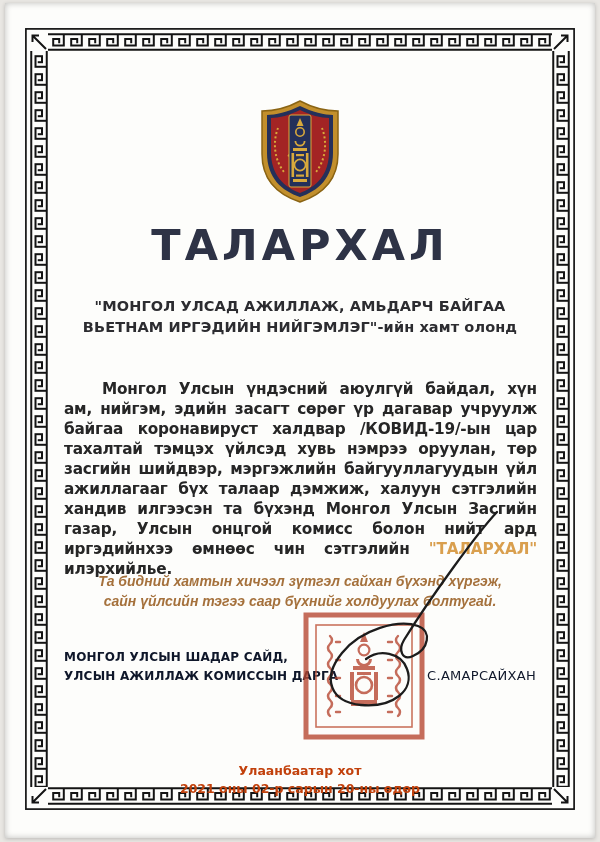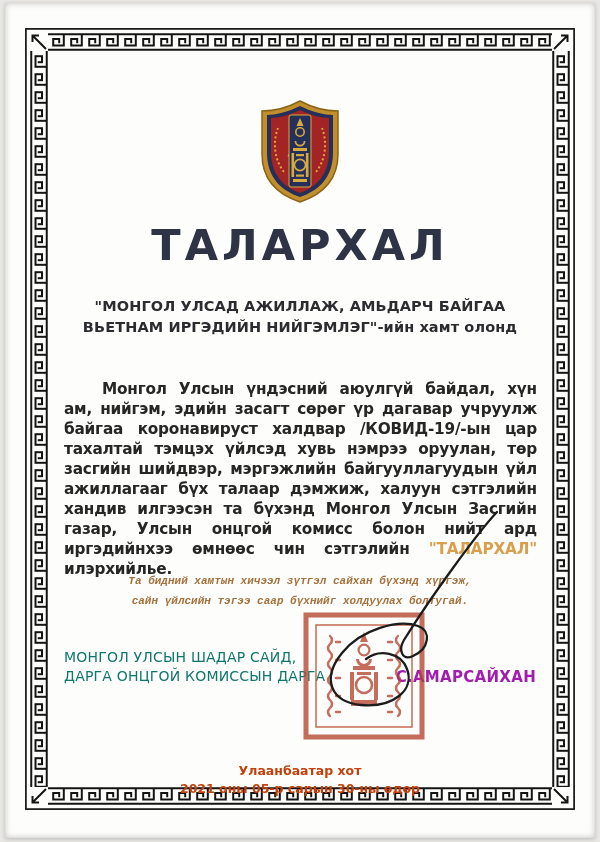--- a/index.html
+++ b/index.html
@@ -17,27 +17,27 @@
 
   .recipient{position:absolute;left:0;top:268px;width:100%;text-align:center;
              font-size:14.5px;font-weight:bold;color:#2c2c30;line-height:21px;letter-spacing:.1px;}
 
   .letter{position:absolute;left:39px;top:336px;width:473px;text-align:justify;
           font-size:15.3px;font-weight:bold;color:#262626;line-height:20px;
           text-indent:38px;letter-spacing:-0.2px;word-spacing:1px;}
   .letter .hl{color:#d99f4e;}
 
   .blessing{position:absolute;left:0;top:544px;width:100%;text-align:center;
-            font-family:Liberation Mono, monospace;font-style:italic;
-            font-size:11px;font-weight:bold;color:#a5713c;line-height:19.5px;}
+            font-family:Liberation Sans, sans-serif;font-style:italic;
+            font-size:14px;font-weight:bold;color:#a5713c;line-height:19.5px;}
 
-  .sign-titles{position:absolute;left:39px;top:620px;font-size:14px;font-weight:normal;
-               color:#0f766e;line-height:19px;letter-spacing:.2px;}
-  .sign-name{position:absolute;right:39px;top:640px;font-size:15px;font-weight:bold;
-             color:#a21caf;letter-spacing:.3px;}
+  .sign-titles{position:absolute;left:39px;top:620px;font-size:12px;font-weight:bold;
+               color:#0f172a;line-height:19px;letter-spacing:.2px;}
+  .sign-name{position:absolute;right:39px;top:640px;font-size:13px;font-weight:normal;
+             color:#0f172a;letter-spacing:.3px;}
 
   .seal{position:absolute;left:278px;top:584px;width:122px;height:128px;opacity:.92;}
   .pen{position:absolute;left:0;top:0;width:600px;height:842px;pointer-events:none;}
 
   .footer{position:absolute;left:0;top:734px;width:100%;text-align:center;
           font-size:12.5px;font-weight:bold;color:#c2410c;line-height:17.5px;}
 </style>
 </head>
 <body>
 
@@ -105,21 +105,21 @@
 
     <p class="letter"><span>Монгол Улсын үндэсний аюулгүй байдал, хүн ам, нийгэм, эдийн засагт сөрөг үр дагавар учруулж байгаа коронавируст халдвар /КОВИД-19/-ын цар тахалтай тэмцэх үйлсэд хувь нэмрээ оруулан, төр засгийн шийдвэр, мэргэжлийн байгууллагуудын үйл ажиллагааг бүх талаар дэмжиж, халуун сэтгэлийн хандив илгээсэн та бүхэнд Монгол Улсын Засгийн газар, Улсын онцгой комисс болон нийт ард иргэдийнхээ өмнөөс чин сэтгэлийн </span><span class="hl">"ТАЛАРХАЛ"</span><span> илэрхийлье.</span></p>
 
     <div class="blessing">
       <div>Та бидний хамтын хичээл зүтгэл сайхан бүхэнд хүргэж,</div>
       <div>сайн үйлсийн тэгээ саар бүхнийг холдуулах болтугай.</div>
     </div>
 
     <div class="sign-titles">
       <div>МОНГОЛ УЛСЫН ШАДАР САЙД,</div>
-      <div>ДАРГА ОНЦГОЙ КОМИССЫН ДАРГА</div>
+      <div>УЛСЫН АЖИЛЛАЖ КОМИССЫН ДАРГА</div>
     </div>
     <div class="sign-name">С.АМАРСАЙХАН</div>
 
     <svg class="seal" viewBox="0 0 122 128" aria-hidden="true">
       <rect x="3" y="3" width="116" height="122" fill="none" stroke="#b5452f" stroke-width="5" opacity=".85"></rect>
       <rect x="13" y="13" width="96" height="102" fill="none" stroke="#c0583f" stroke-width="1.6" opacity=".9"></rect>
       <g stroke="#b5452f" stroke-width="2.4" fill="none" opacity=".85" stroke-linecap="round">
         <path d="M27 24 q4 4 0 8 q-4 4 0 8 q4 4 0 8 q-4 4 0 8 q4 4 0 8 q-4 4 0 8 q4 4 0 8 q-4 4 0 8 q4 4 0 8 q-4 4 0 8"></path>
         <path d="M33 30 h4 M33 48 h4 M33 66 h4 M33 84 h4 M33 100 h4"></path>
         <path d="M95 24 q-4 4 0 8 q4 4 0 8 q-4 4 0 8 q4 4 0 8 q-4 4 0 8 q4 4 0 8 q-4 4 0 8 q4 4 0 8 q-4 4 0 8 q4 4 0 8"></path>
@@ -133,20 +133,20 @@
         <rect x="50" y="54" width="22" height="4"></rect>
         <rect x="47" y="60" width="4" height="28"></rect>
         <rect x="71" y="60" width="4" height="28"></rect>
         <circle cx="61" cy="73" r="8" fill="none" stroke="#b5452f" stroke-width="2.6"></circle>
         <rect x="54" y="60" width="14" height="3"></rect>
       </g>
     </svg>
 
     <div class="footer">
       <div>Улаанбаатар хот</div>
-      <div>2021 оны 05-р сарын 30-ны өдөр</div>
+      <div>2021 оны 02-р сарын 20-ны өдөр</div>
     </div>
   </div>
 
   <svg class="pen" viewBox="0 0 600 842" aria-hidden="true">
     <path d="M497 512 C478 532 430 598 404 640 C398 650 402 661 413 656 C429 649 432 631 418 626 C399 619 361 629 342 653 C321 679 331 702 361 705 C393 708 415 690 407 669 C401 652 379 649 366 659" fill="none" stroke="#1c1c1c" stroke-width="2.3" stroke-linecap="round"></path>
   </svg>
 </div>
 
 </body></html>

